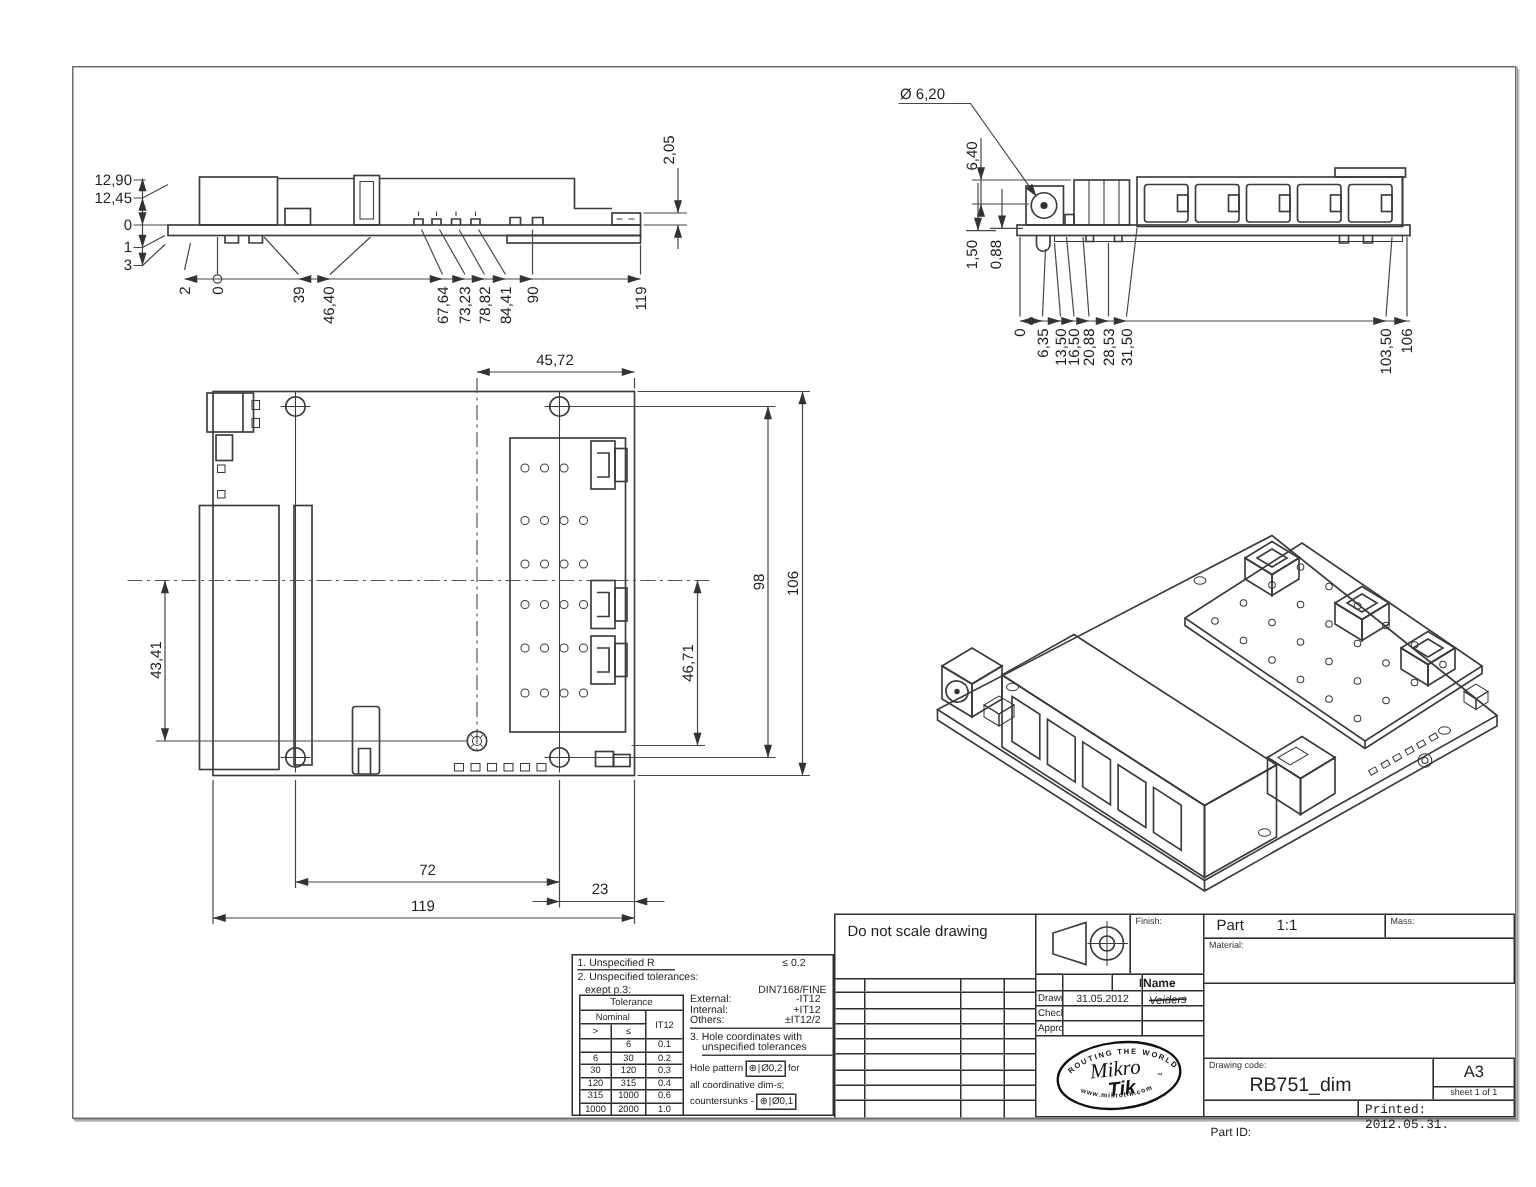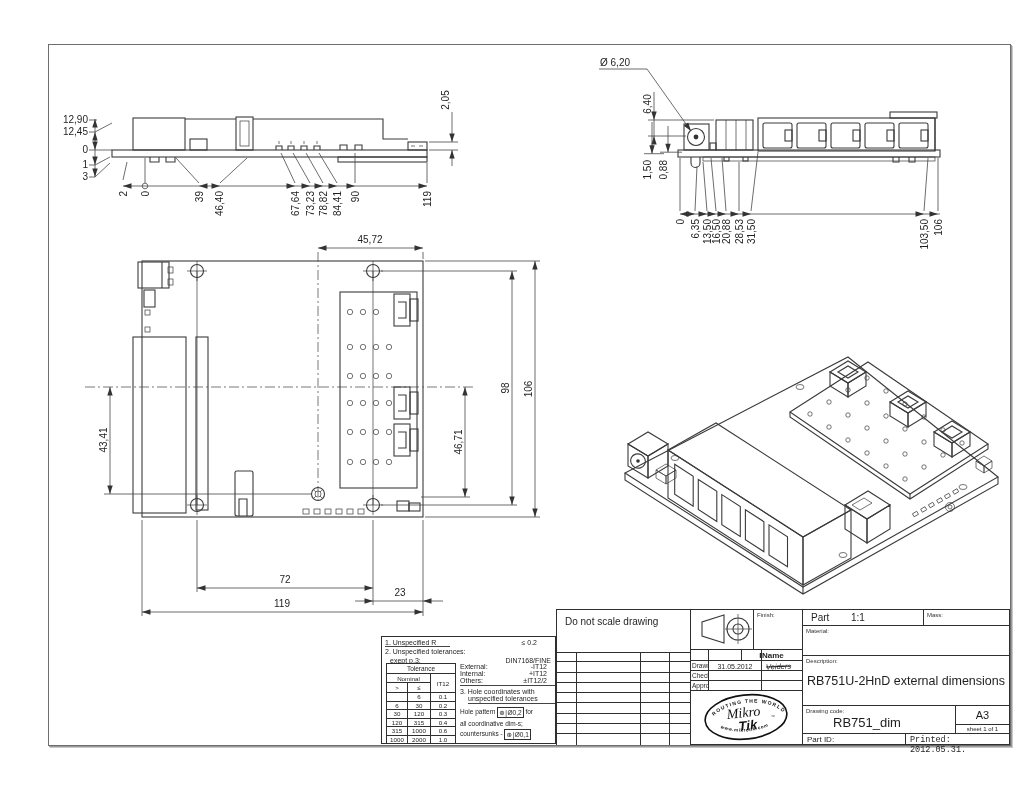--- a/index.html
+++ b/index.html
@@ -543,33 +543,29 @@
   <div class="cell" style="left:802px;top:609px;width:122px;height:17px;">
     <span style="position:absolute;left:8px;top:2px;font-size:10px;">Part</span>
     <span style="position:absolute;left:48px;top:2px;font-size:10px;">1:1</span>
   </div>
   <div class="cell" style="left:923px;top:609px;width:87px;height:17px;">
     <span class="mini">Mass:</span>
   </div>
   <div class="cell" style="left:802px;top:625px;width:208px;height:31px;">
     <span class="mini">Material:</span>
   </div>
-  <div class="cell" style="left:802px;top:655px;width:208px;height:51px;">
-    <span class="mini">Description:</span>
-    <span style="position:absolute;left:0;right:0;top:18px;text-align:center;font-size:12.5px;">RB751U-2HnD external dimensions</span>
-  </div>
   <div class="cell" style="left:802px;top:705px;width:154px;height:29px;">
     <span class="mini">Drawing code:</span>
     <span style="position:absolute;left:30px;top:9px;font-size:13px;">RB751_dim</span>
   </div>
   <div class="cell" style="left:955px;top:705px;width:55px;height:20px;">
     <span style="position:absolute;left:0;right:0;top:3px;text-align:center;font-size:11px;">A3</span>
   </div>
   <div class="cell" style="left:955px;top:724px;width:55px;height:10px;">
     <span style="position:absolute;left:0;right:0;top:1px;text-align:center;font-size:6px;">sheet 1 of 1</span>
   </div>
   <div class="cell" style="left:802px;top:733px;width:104px;height:12px;">
-    <span style="position:absolute;left:4px;top:1px;font-size:8px;">Part ID:</span>
+    <span style="position:absolute;left:4px;top:16px;font-size:8px;">Part ID:</span>
   </div>
   <div class="cell" style="left:905px;top:733px;width:105px;height:12px;">
     <span style="position:absolute;left:4px;top:1px;font-size:8.5px;font-family:'Liberation Mono',monospace;">Printed: 2012.05.31.</span>
   </div>
 </div>
 
 </body></html>

